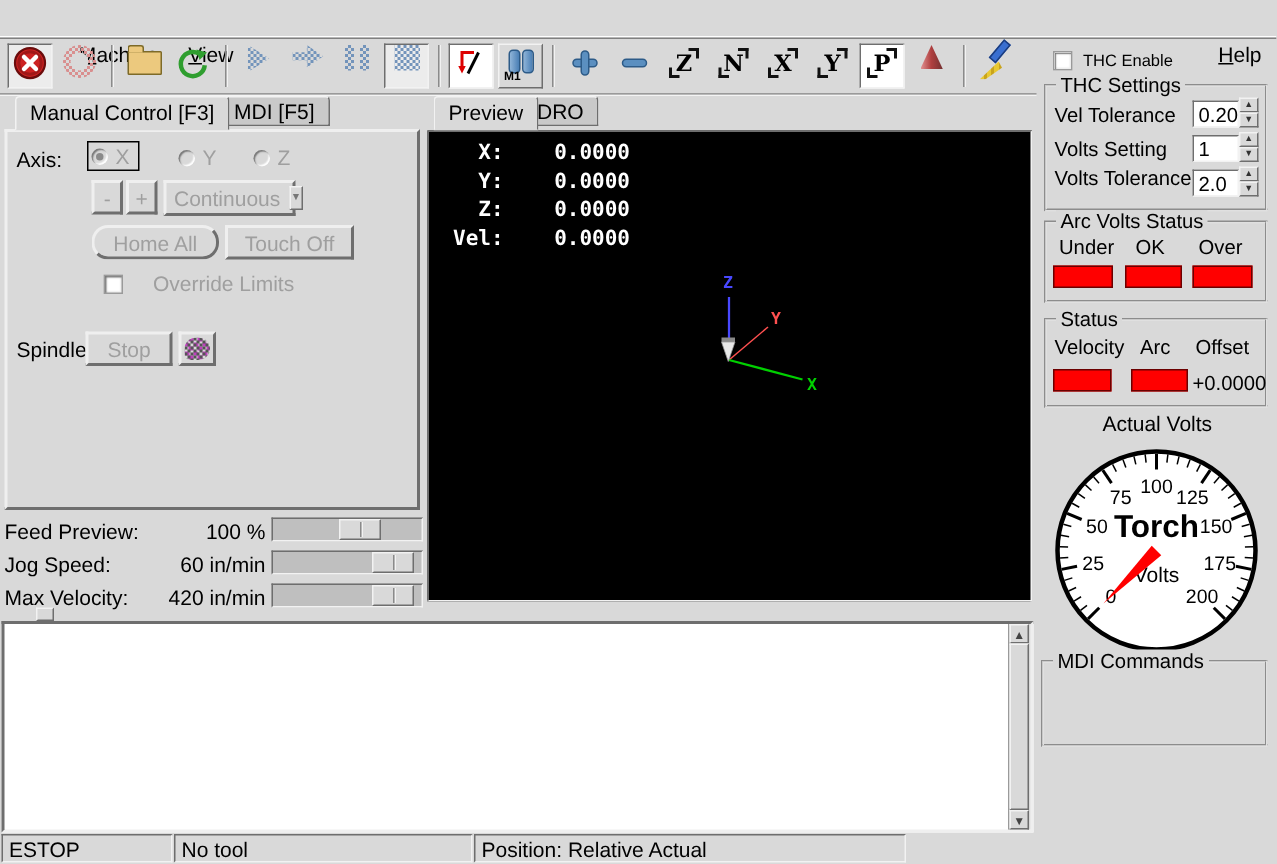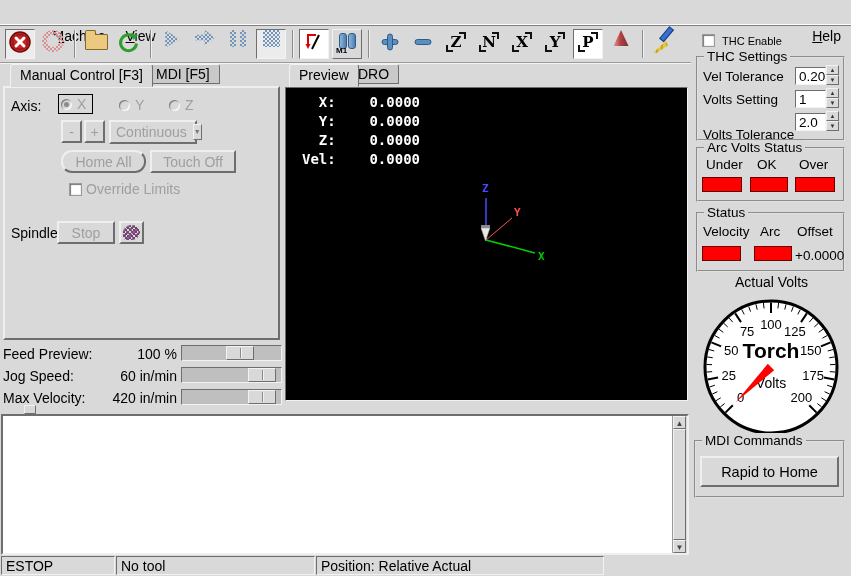--- a/index.html
+++ b/index.html
@@ -235,21 +235,21 @@
     <div class="btn gray" style="position:absolute;left:56px;top:32px;width:21px;height:23px;">-</div>
     <div class="btn gray" style="position:absolute;left:79px;top:32px;width:21px;height:23px;">+</div>
     <div class="btn gray" style="position:absolute;left:104px;top:32px;width:88px;height:24px;justify-content:flex-start;padding-left:5px;">
       <span>Continuous</span>
       <span class="raised" style="margin-left:6px;width:12px;height:14px;font-size:7px;line-height:13px;text-align:center;color:#777;">▼</span>
     </div>
 
     <div class="btn gray" style="position:absolute;left:56px;top:62px;width:85px;height:23px;border-radius:11px;">Home All</div>
     <div class="btn gray" style="position:absolute;left:145px;top:62px;width:86px;height:23px;">Touch Off</div>
 
-    <div style="position:absolute;left:64px;top:93px;display:flex;align-items:center;gap:4px;">
+    <div style="position:absolute;left:64px;top:93px;display:flex;align-items:center;gap:20px;">
       <span class="checkbox"></span>
       <span class="gray">Override Limits</span>
     </div>
 
     <span class="thclabel" style="left:6px;top:137px;font-size:14px;">Spindle:</span>
     <div class="btn gray" style="position:absolute;left:52px;top:133px;width:58px;height:23px;">Stop</div>
     <div class="btn" style="position:absolute;left:114px;top:133px;width:25px;height:23px;">
       <span class="ic-brake"></span>
     </div>
   </div>
@@ -325,21 +325,21 @@
         </div>
     </div>
     <span class="thclabel" style="left:5px;top:34px;">Volts Setting</span>
     <div class="spin" style="top:31px;">
       <div class="spinfield">1</div>
       <div class="spinarrows">
           <div>▲</div>
           <div>▼</div>
         </div>
     </div>
-    <span class="thclabel" style="left:5px;top:69px;text-align:center;">Volts Tolerance</span>
+    <span class="thclabel" style="left:5px;top:53px;text-align:center;">Volts Tolerance</span>
     <div class="spin" style="top:54px;">
       <div class="spinfield">2.0</div>
       <div class="spinarrows">
           <div>▲</div>
           <div>▼</div>
         </div>
     </div>
   </div>
 
   <div class="groupbox" style="left:696px;top:147px;width:149px;height:55px;">
@@ -416,16 +416,15 @@
       <text x="75" y="36.5" text-anchor="middle" class="glabel">100</text>
       <text x="98.8895200198429" y="43.74680667099055" text-anchor="middle" class="glabel">125</text>
       <text x="114.72681989798534" y="63.044612408301134" text-anchor="middle" class="glabel">150</text>
       <text x="117.1737670573389" y="87.88888384669352" text-anchor="middle" class="glabel">175</text>
       <text x="105.40559159102155" y="109.90559159102153" text-anchor="middle" class="glabel">200</text>
       <polygon points="78.18198051533946,78.18198051533946 71.81801948466054,71.81801948466054 39.644660940672615,110.35533905932738" fill="#ff0000"></polygon>
     </svg>
 
   <div class="groupbox" style="left:694px;top:440px;width:151px;height:58px;">
     <span class="gtitle">MDI Commands</span>
-    <div class="btn" style="position:absolute;left:4px;top:14px;width:139px;height:31px;font-size:14.5px;">Rapid to Home</div>
   </div>
 
 </div>
 
 </body></html>

